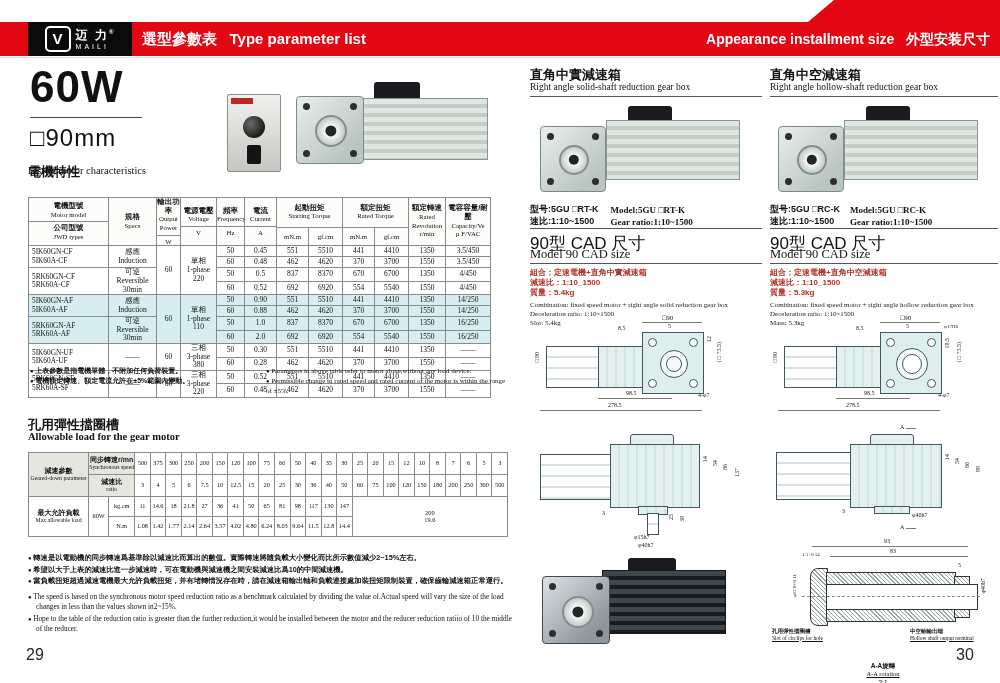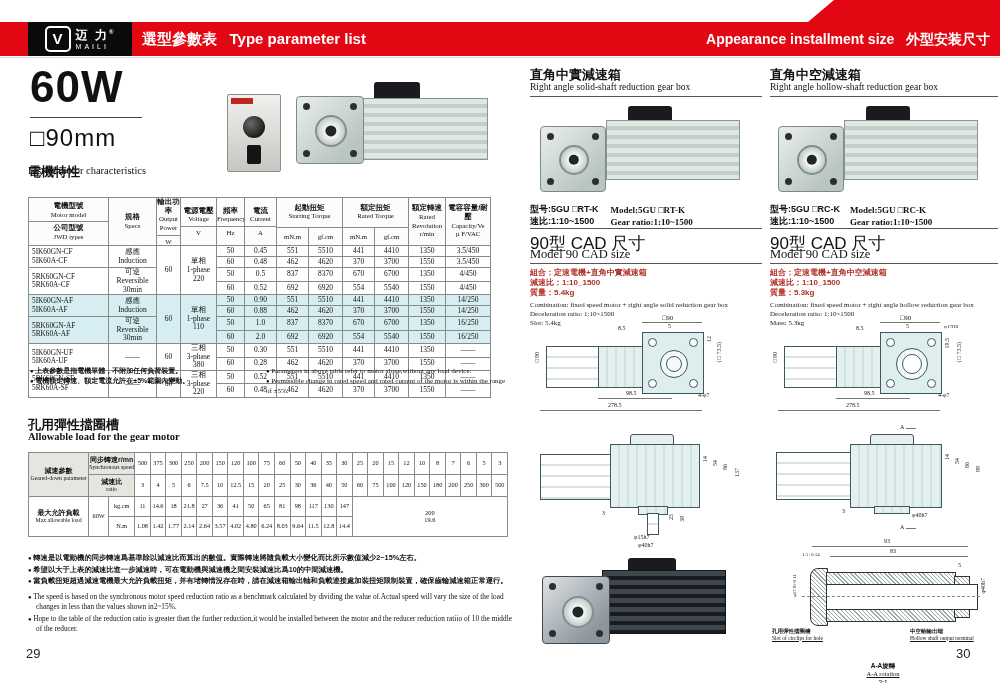--- a/index.html
+++ b/index.html
@@ -43,21 +43,21 @@
   #load-table{position:absolute;left:28px;top:452px;width:480px;font-family:"Liberation Serif",serif;}
   #load-table td{border:1px solid #8a8a8a;padding:0;text-align:center;font-size:6.3px;line-height:1.1;overflow:hidden;}
   #load-table .lbl{background:#e6e6e1;}
   #load-table .lcn{font-family:"Liberation Sans",sans-serif;font-weight:bold;font-size:7px;}
   #load-table .len{font-size:5.8px;}
   .note-line{font-size:7px;line-height:1.45;}
   .note-line::before{content:"● ";font-size:6px;}
   .foot-cn .note-line{font-size:7.3px;font-weight:bold;line-height:1.6;}
   .foot-en .note-line{font-family:"Liberation Serif",serif;font-size:7.3px;font-weight:normal;
       line-height:1.3;margin-bottom:3px;padding-left:8px;text-indent:-8px;}
-  .pageno{font-size:13px;color:#222;}
+  .pageno{font-size:16px;color:#222;}
   
   .photo{position:absolute;}
   .ctrl-body{position:absolute;inset:0;background:linear-gradient(180deg,#f0f0ee,#c6c6c2);
              border:1px solid #8d8d89;border-radius:2px;}
   .ctrl-logo{position:absolute;left:4px;top:4px;width:22px;height:6px;background:#c0261f;}
   .ctrl-knob{position:absolute;left:50%;top:22px;transform:translateX(-50%);width:22px;height:22px;
              border-radius:50%;background:radial-gradient(circle at 35% 35%,#6a6a6a,#1d1d1d 70%);}
   .ctrl-sw{position:absolute;left:50%;bottom:8px;transform:translateX(-50%);width:14px;height:19px;
            background:#141414;border-radius:2px;}
   .m-face{position:absolute;border:1px solid #7d8a86;border-radius:4px;

